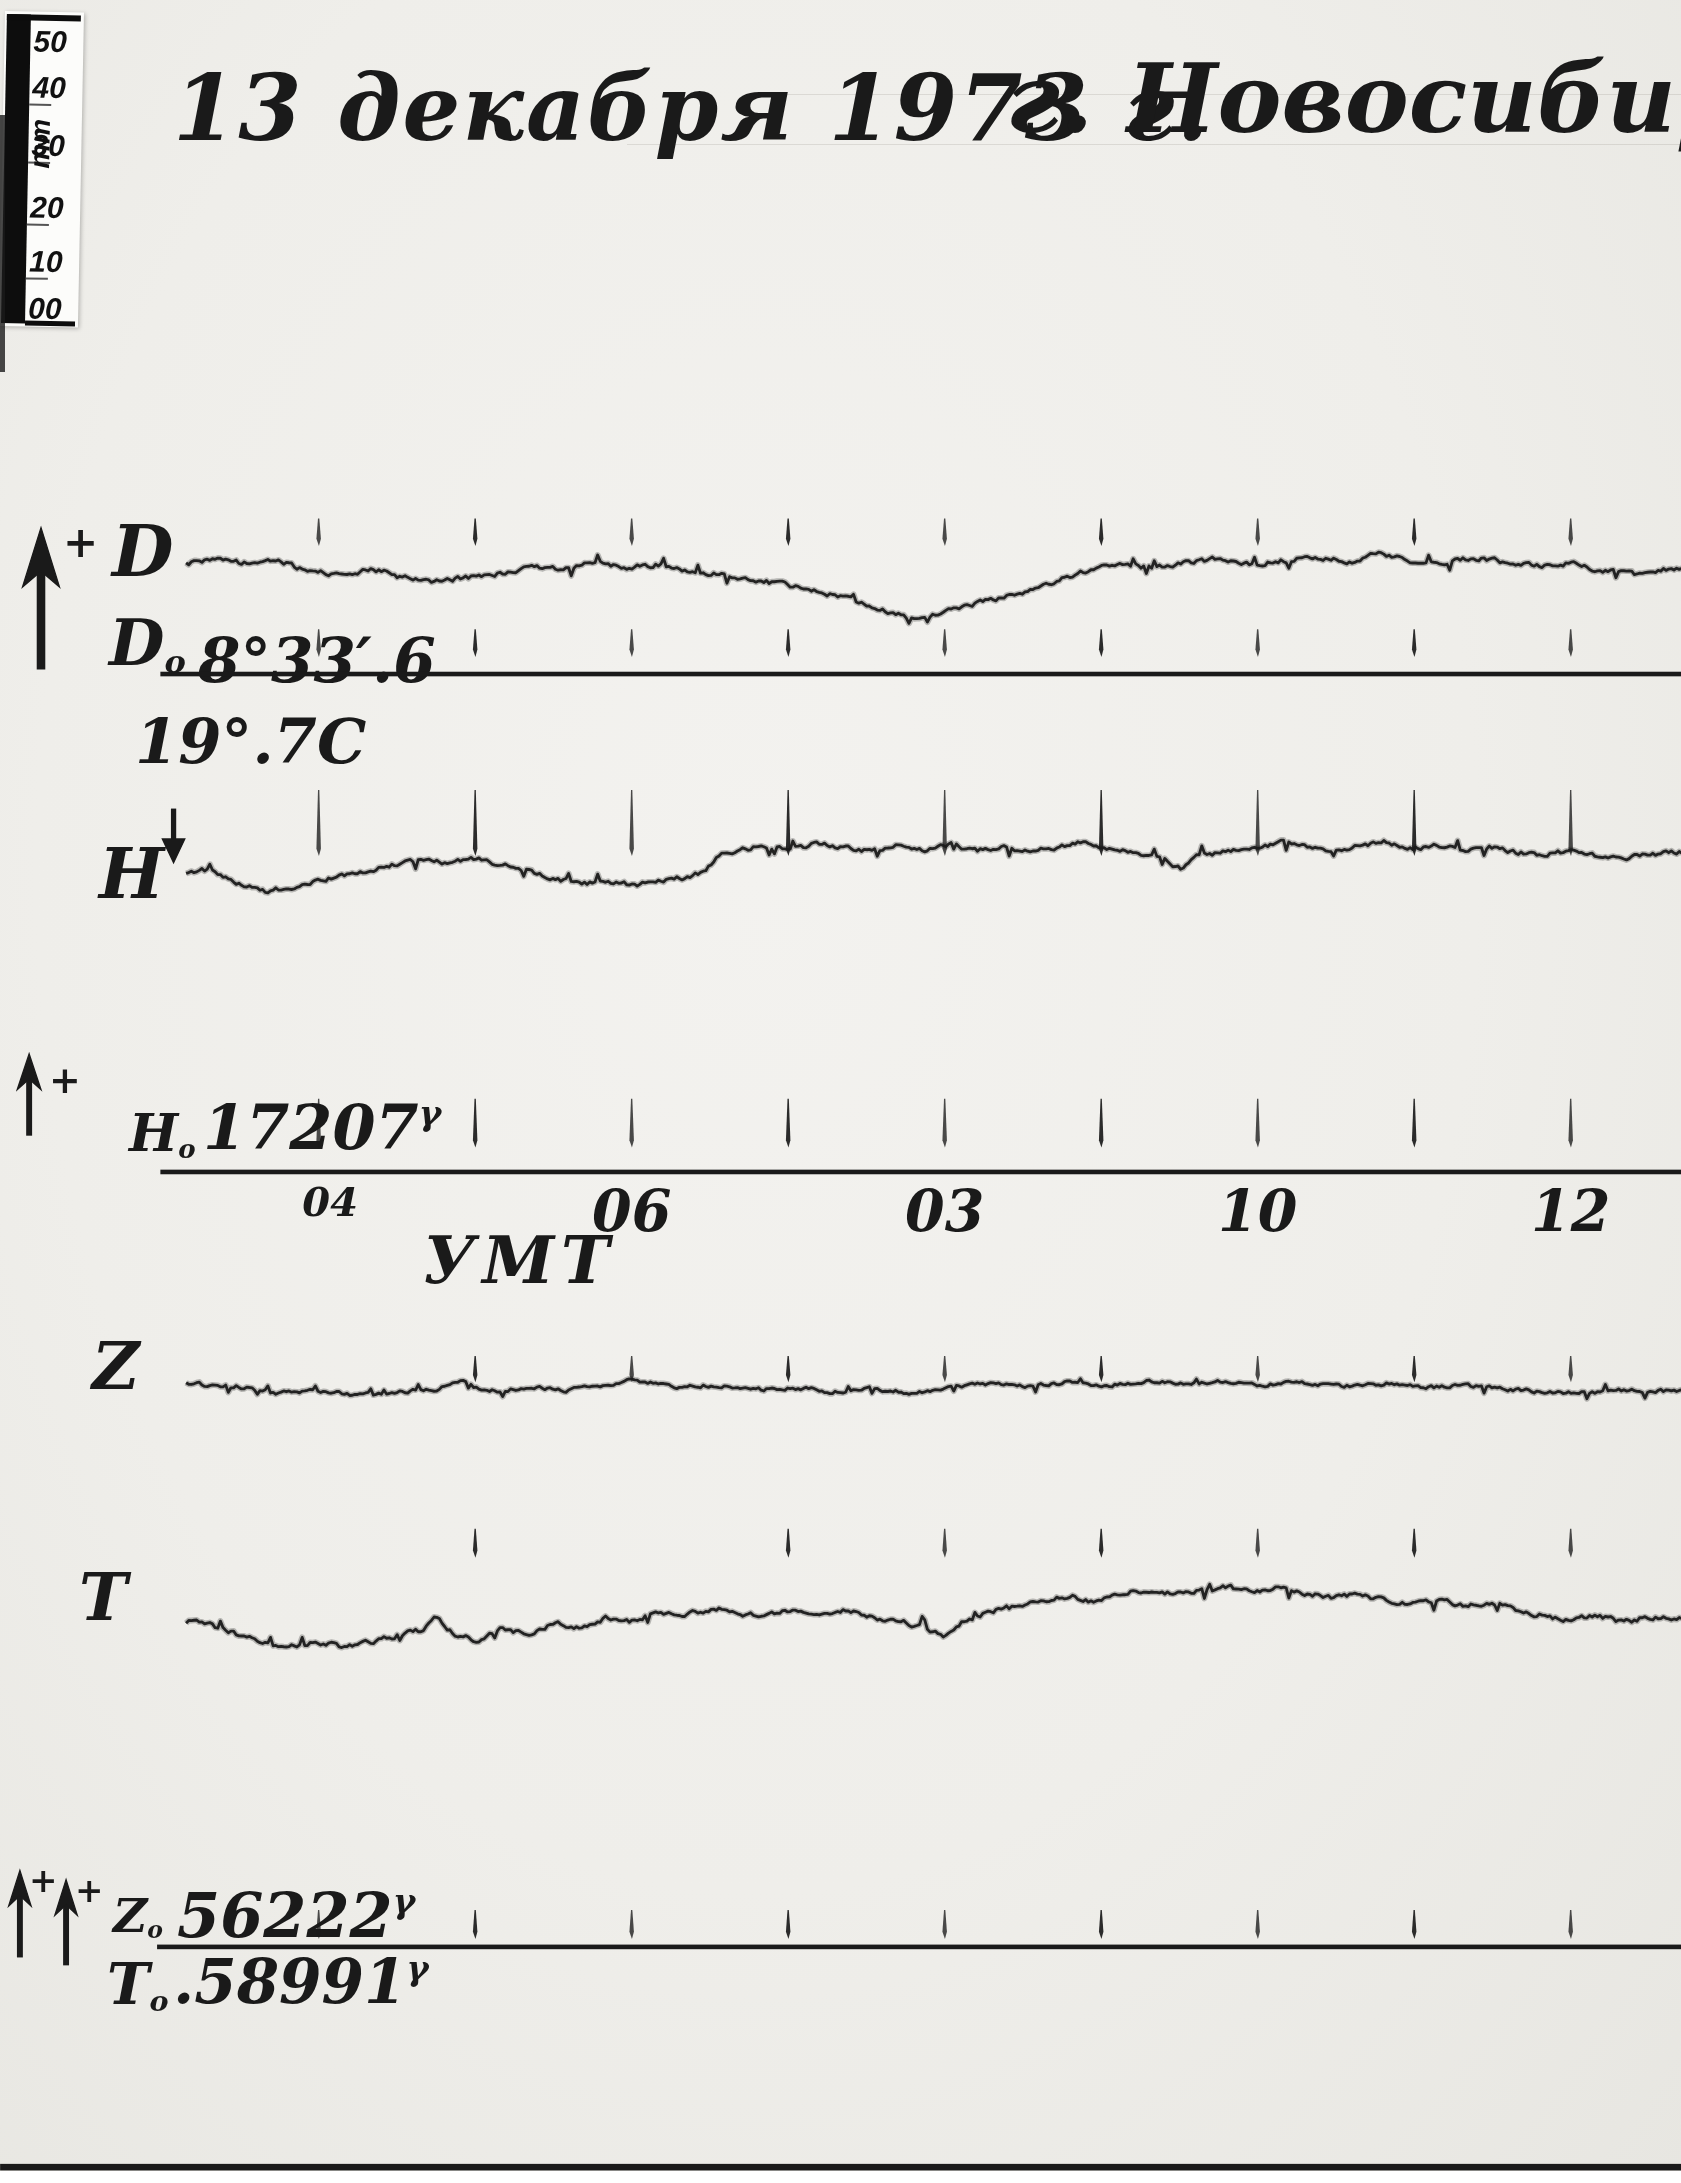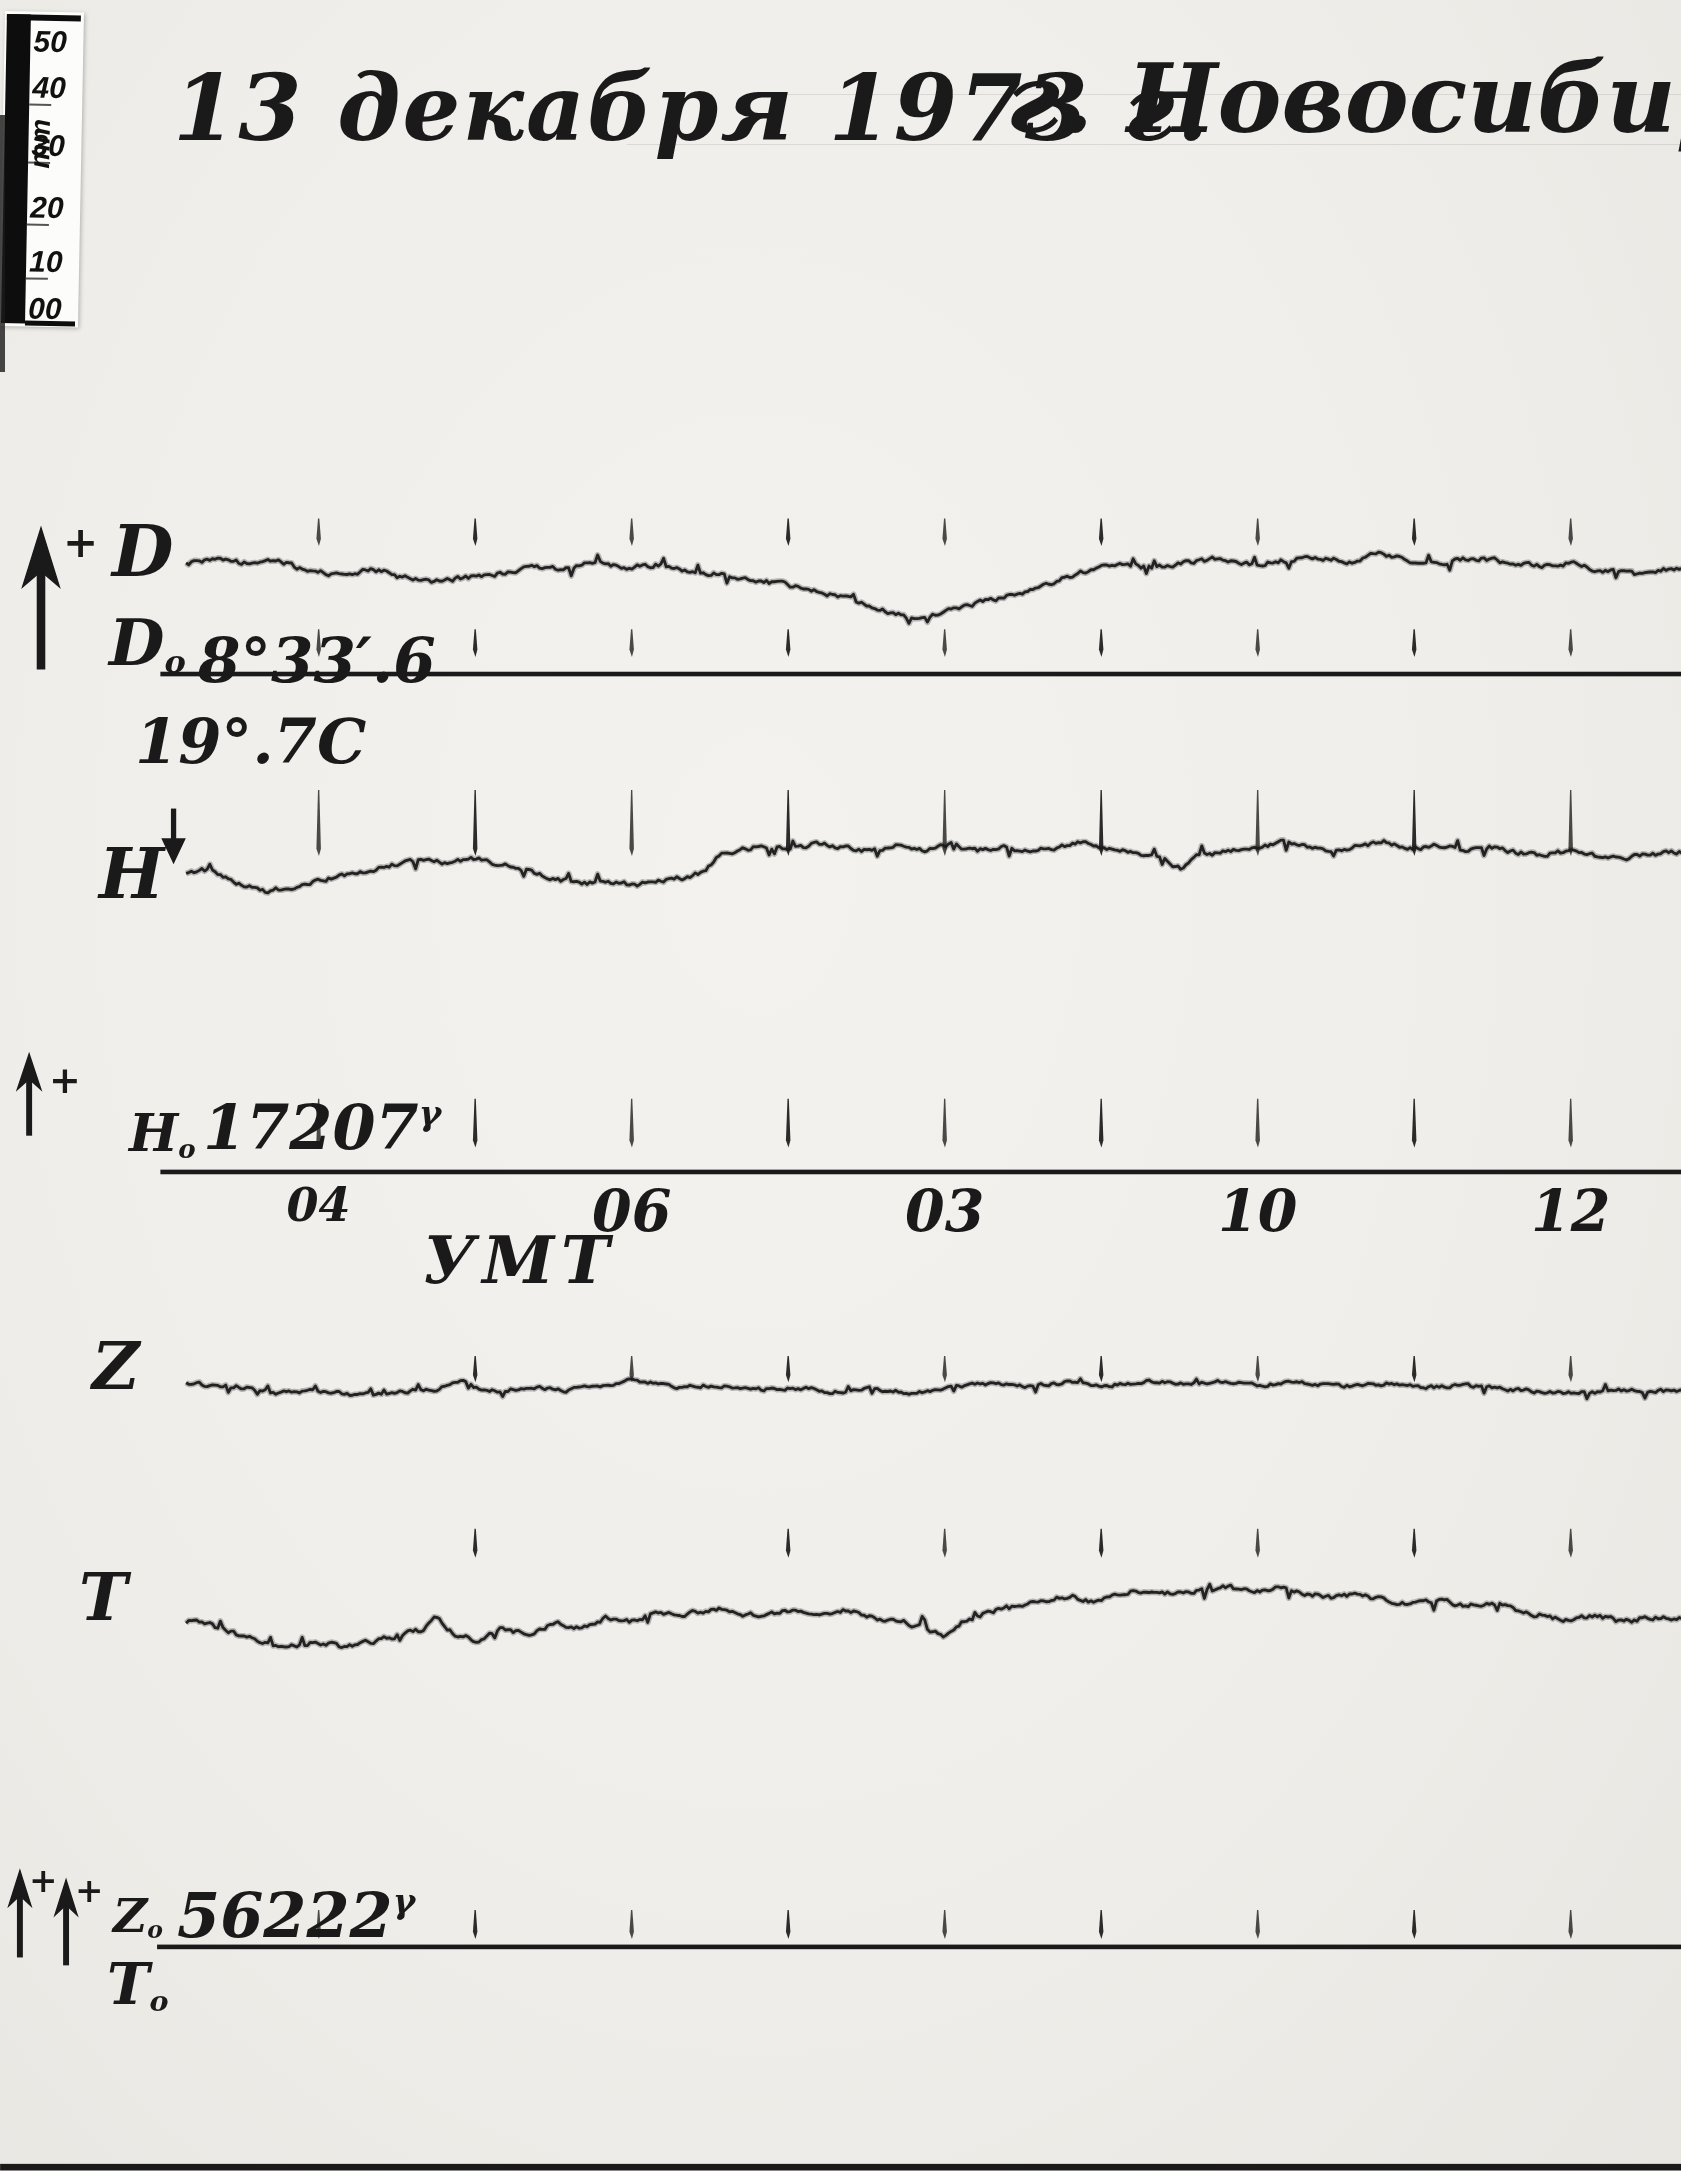--- a/index.html
+++ b/index.html
@@ -75,36 +75,37 @@
   <div class="hw" style="left:198px;top:630px;font-size:61px">8°33′.6</div>
 
   <div class="hw" style="left:135px;top:711px;font-size:62px">19°.7C</div>
 
   <div class="hw" style="left:99px;top:839px;font-size:69px">H</div>
   <div class="hw" style="left:49px;top:1061px;font-size:38px;font-style:normal">+</div>
   <div class="hw" style="left:129px;top:1107px;font-size:52px"><span>H</span><sub>o</sub></div>
   <div class="hw" style="left:203px;top:1096px;font-size:62px"><span>17207</span><sup>γ</sup></div>
 
   <div id="hour-labels">
-      <div class="hw" style="left: 279px; top: 1182px; font-size: 46px; width: 79px; text-align: center;">04</div>
+      <div class="hw" style="left: 279px; top: 1182px; font-size: 40px; width: 79px; text-align: right;">04</div>
       <div class="hw" style="left: 592px; top: 1182px; font-size: 57px; width: 79px; text-align: center;">06</div>
       <div class="hw" style="left: 905px; top: 1182px; font-size: 57px; width: 79px; text-align: center;">03</div>
       <div class="hw" style="left: 1218px; top: 1182px; font-size: 57px; width: 79px; text-align: center;">10</div>
       <div class="hw" style="left: 1531px; top: 1182px; font-size: 57px; width: 79px; text-align: center;">12</div>
     </div>
   <div class="hw" style="left:423px;top:1228px;font-size:65px;letter-spacing:6.6px">УМТ</div>
 
   <div class="hw" style="left:92px;top:1334px;font-size:65px">Z</div>
   <div class="hw" style="left:79px;top:1565px;font-size:65px">T</div>
 
   <div class="hw" style="left:29px;top:1863px;font-size:34px;font-style:normal">+</div>
   <div class="hw" style="left:75px;top:1873px;font-size:34px;font-style:normal">+</div>
   <div class="hw" style="left:113px;top:1892px;font-size:47px"><span>Z</span><sub>o</sub></div>
   <div class="hw" style="left:177px;top:1884px;font-size:62px"><span>56222</span><sup>γ</sup></div>
   <div class="hw" style="left:107px;top:1955px;font-size:57px"><span>T</span><sub>o</sub></div>
+  <div class="hw" style="left:173px;top:1951px;font-size:61px"><span>.58991</span><sup>γ</sup></div>
 
   <svg id="plot" width="1682" height="2183" viewBox="0 0 2550 3310">
 
     <g fill="#1a1a1a" stroke="#1a1a1a">
       <line x1="62" y1="1015" x2="62" y2="858" stroke-width="13"></line>
       <polygon points="34,890 62,800 90,890 62,866" stroke-width="2"></polygon>
     </g>
 
     <g fill="#1a1a1a" stroke="#1a1a1a">
       <line x1="263" y1="1226" x2="263" y2="1286" stroke-width="8"></line>

